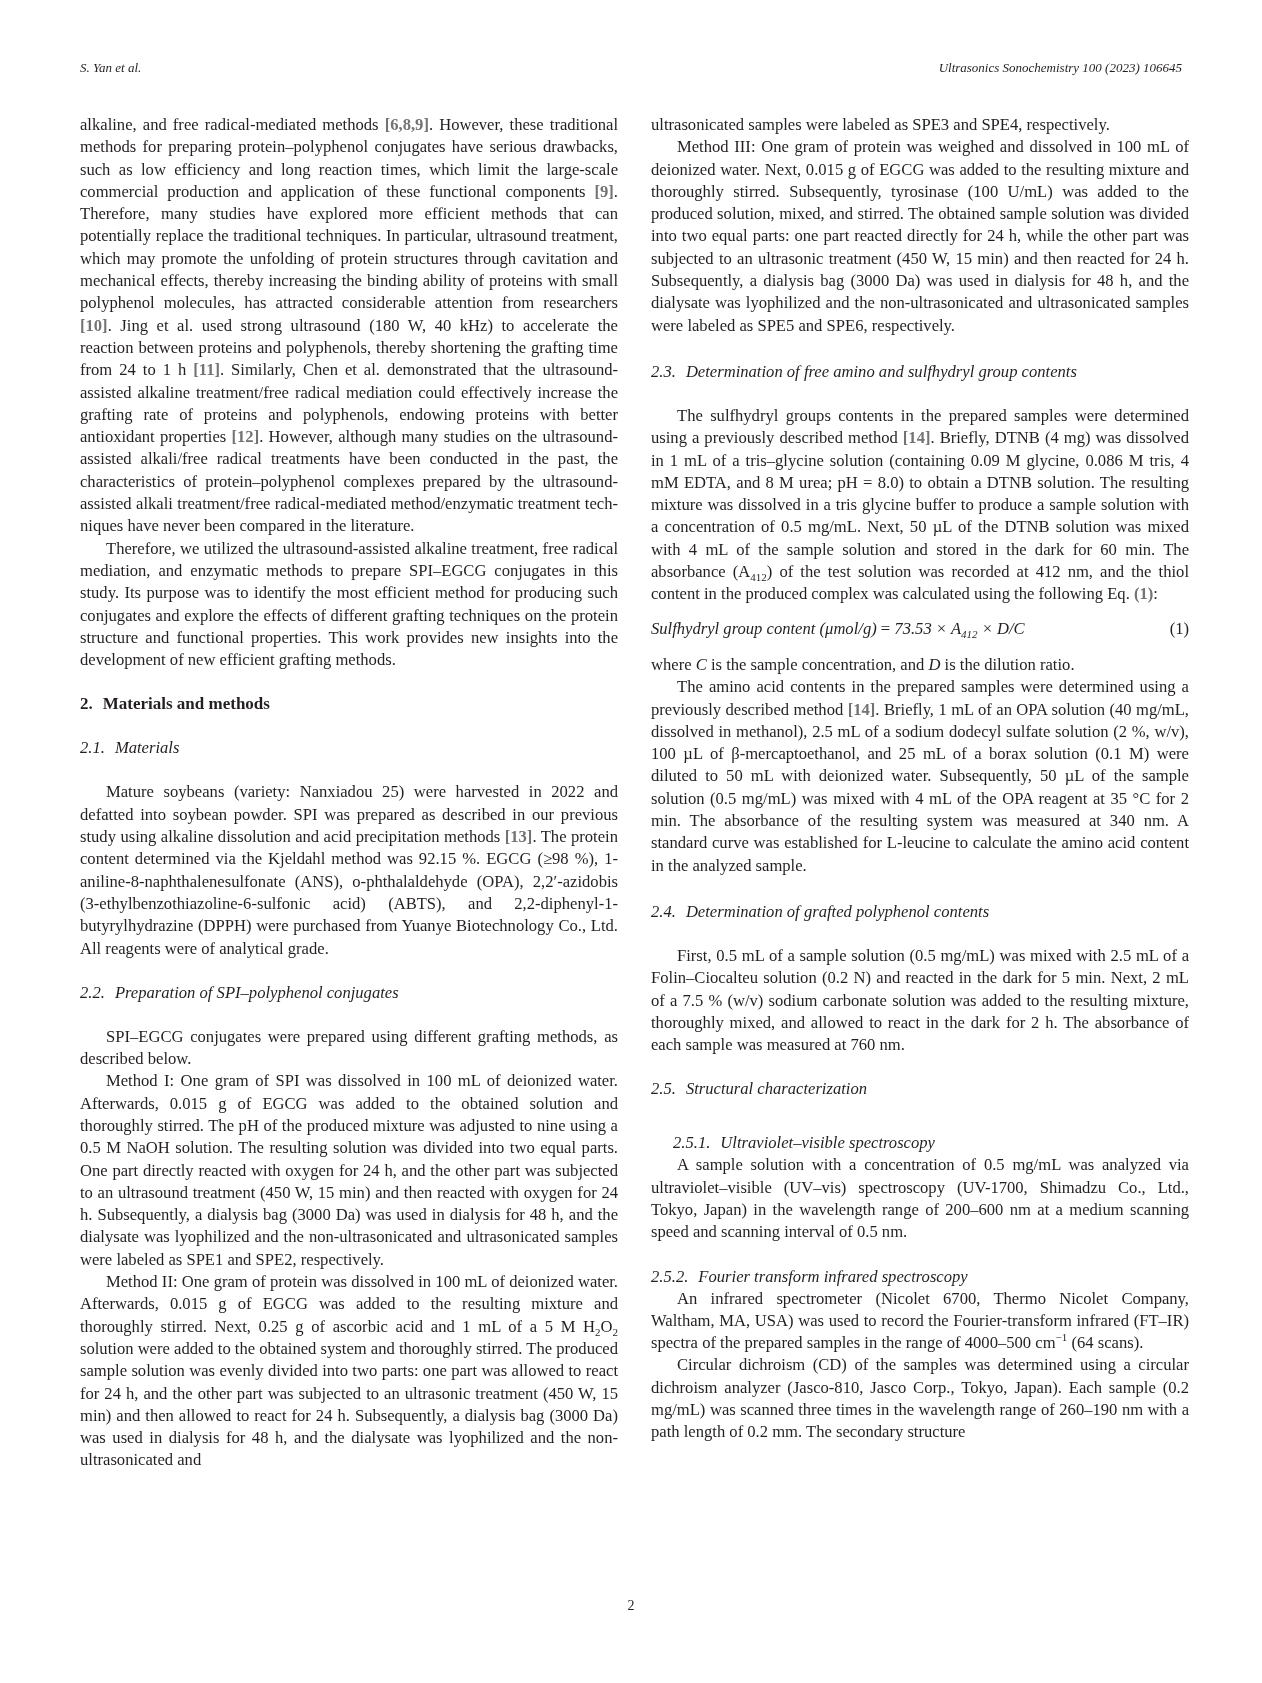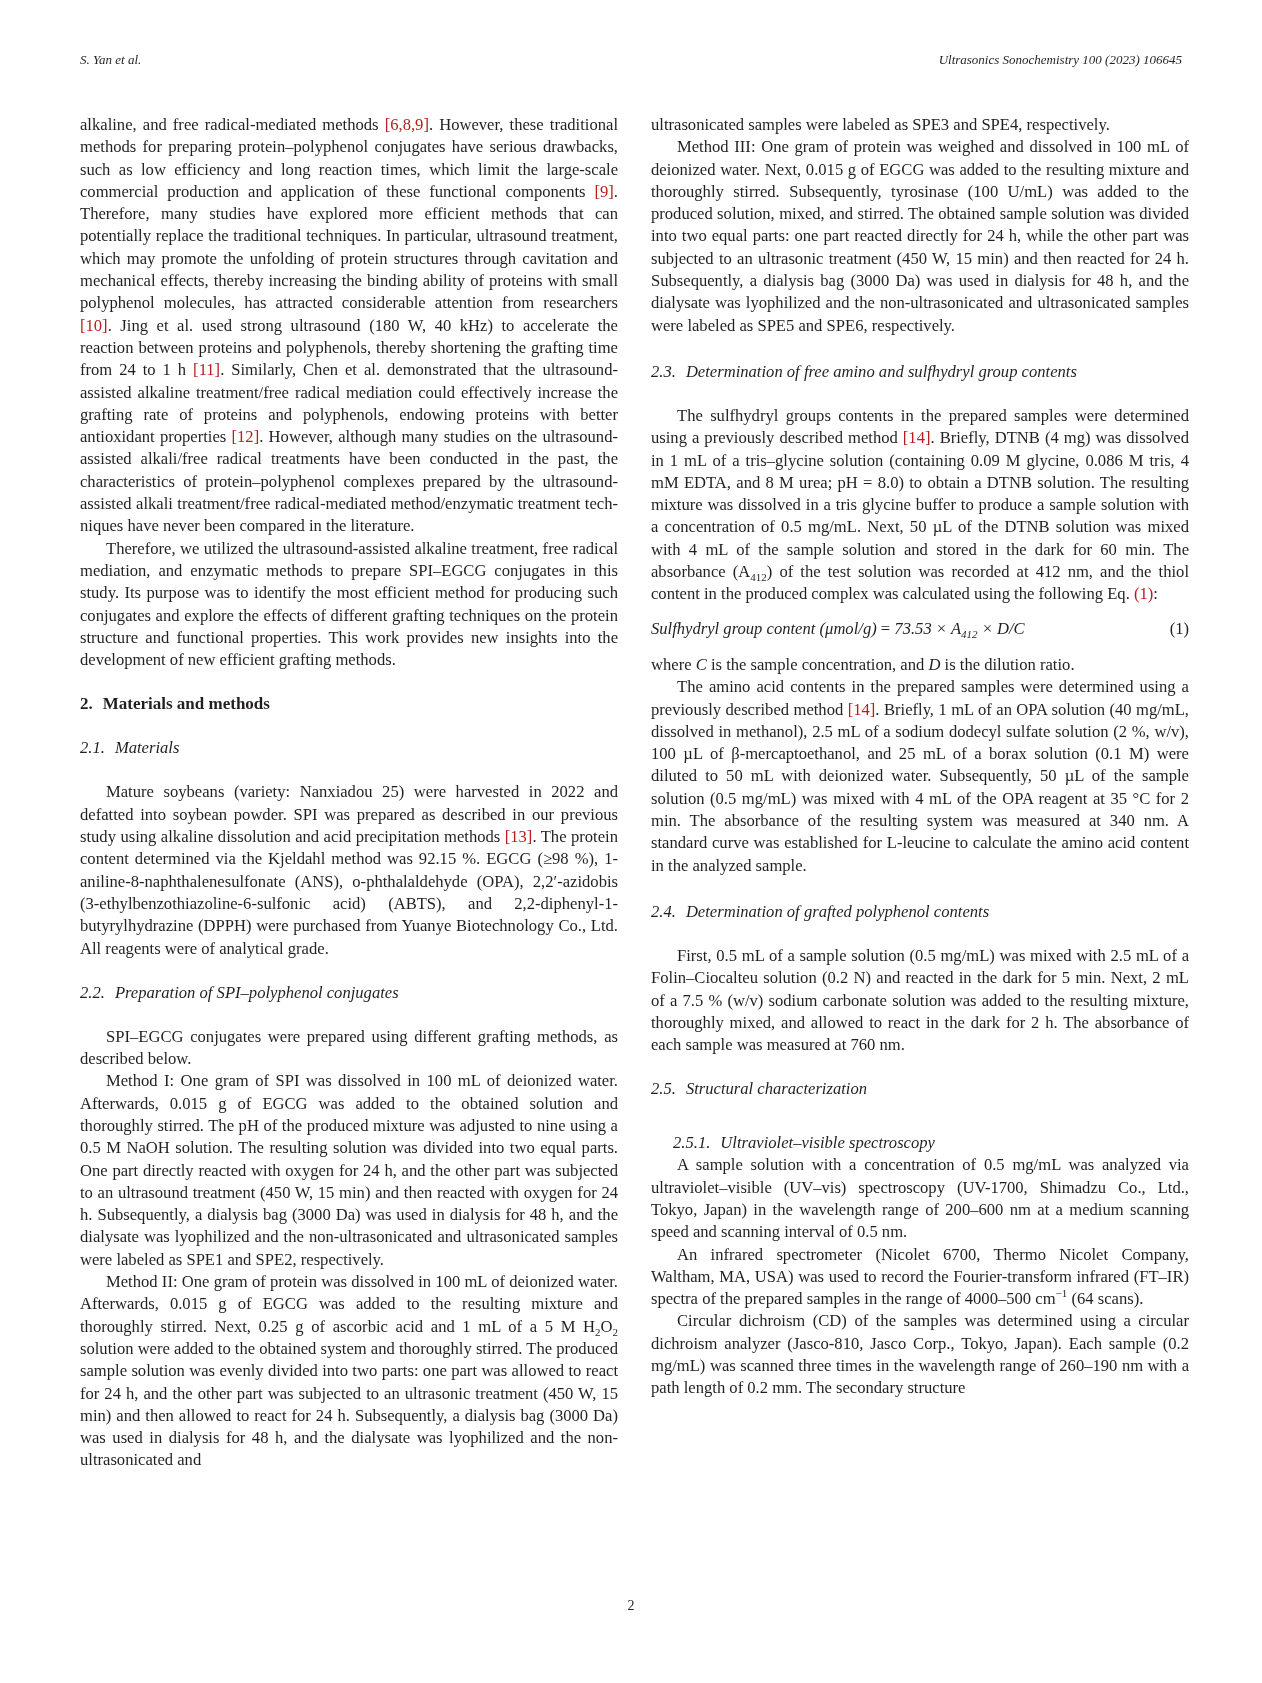--- a/index.html
+++ b/index.html
@@ -1,27 +1,27 @@
 <!DOCTYPE html>
 <html><head>
 <meta charset="utf-8">
 <style>
   html, body { margin: 0; padding: 0; background: #ffffff; }
   body { width: 1262px; height: 1683px; position: relative; overflow: hidden;
          font-family: "Liberation Serif", "DejaVu Serif", serif; color: #231f20; }
-  .running-head { position: absolute; top: 52px; left: 80px; right: 80px; height: 22px;
+  .running-head { position: absolute; top: 60px; left: 80px; right: 80px; height: 22px;
                   font-style: italic; font-size: 13px; }
   .running-head .left { position: absolute; left: 0; top: 0; }
   .running-head .right { position: absolute; right: 0; top: 0; }
   .col { position: absolute; top: 114px; width: 538px; font-size: 16.6px; line-height: 22.3px; }
   .col.left { left: 80px; }
   .col.right { left: 651px; }
   p { margin: 0; text-align: justify; hyphens: manual; }
   p.indent { text-indent: 26px; }
-  .cite { color: #b91c1c; }
+  .cite { color: #737373; font-weight: bold; }
   h2.sec { font-family: "Liberation Serif", serif; font-weight: bold; font-size: 17px;
            margin: 22px 0 0 0; line-height: 22px; }
   h3.sub { font-style: italic; font-weight: normal; font-size: 16.6px; margin: 22px 0 22px 0; line-height: 22px; }
   h4.subsub { font-style: italic; font-weight: normal; font-size: 16.6px; margin: 22px 0 0 0; line-height: 22px; }
   .num { margin-right: 10px; }
   .eq { display: flex; justify-content: space-between; margin: 12px 0 14px 0; font-style: italic; }
   .eq .eqno { font-style: normal; }
   .eq sub { font-size: 11px; }
   sub { font-size: 11px; line-height: 0; }
   sup { font-size: 11px; line-height: 0; }
@@ -91,20 +91,23 @@
 
   <h3 class="sub" style="margin-bottom:32px;">
     <span class="num">2.5.</span><span>Structural characterization</span>
   </h3>
 
   <h4 class="subsub" style="margin-top:0;margin-left:22px;">
     <span class="num">2.5.1.</span><span>Ultraviolet–visible spectroscopy</span>
   </h4>
   <p class="indent">A sample solution with a concentration of 0.5 mg/mL was analyzed via ultraviolet–visible (UV–vis) spectroscopy (UV-1700, Shimadzu Co., Ltd., Tokyo, Japan) in the wavelength range of 200–600 nm at a medium scanning speed and scanning interval of 0.5 nm.</p>
 
+  <h4 class="subsub">
+    <span class="num">2.5.2.</span><span>Fourier transform infrared spectroscopy</span>
+  </h4>
   <p class="indent">
     <span>An infrared spectrometer (Nicolet 6700, Thermo Nicolet Company, Waltham, MA, USA) was used to record the Fourier-transform infrared (FT–IR) spectra of the prepared samples in the range of 4000–500 cm</span><sup>−1</sup><span> (64 scans).</span>
   </p>
 
   <p class="indent">Circular dichroism (CD) of the samples was determined using a cir­cular dichroism analyzer (Jasco-810, Jasco Corp., Tokyo, Japan). Each sample (0.2 mg/mL) was scanned three times in the wavelength range of 260–190 nm with a path length of 0.2 mm. The secondary structure</p>
 </div>
 
 <div class="page-number">2</div>
 
 </body></html>

